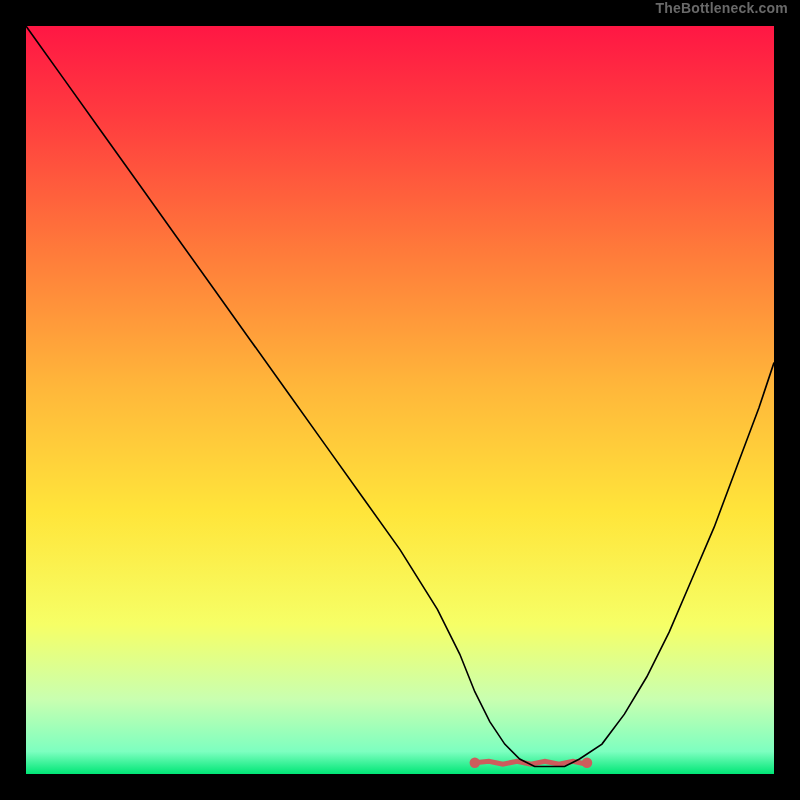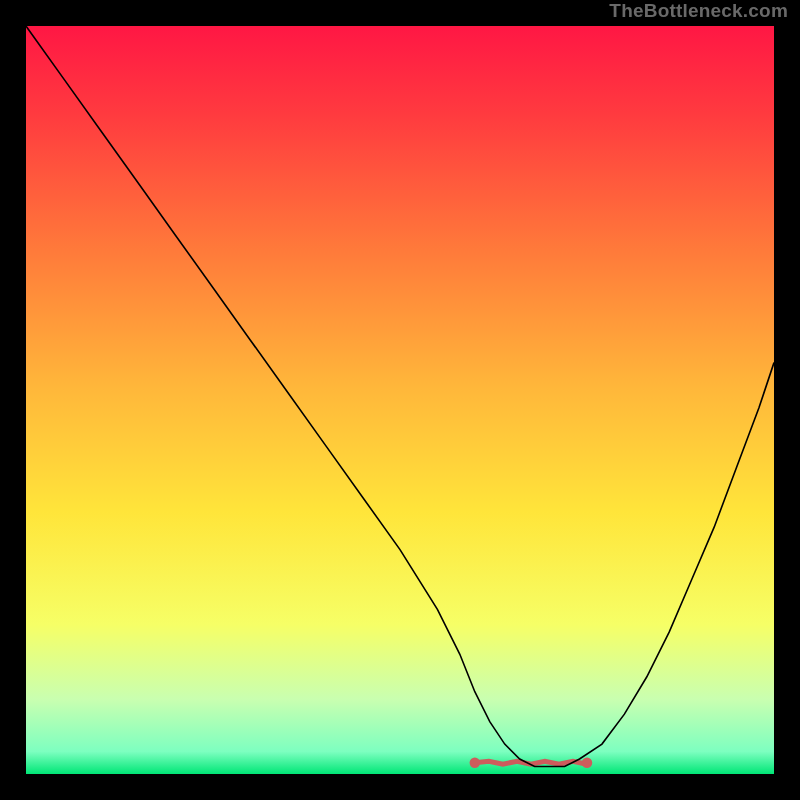--- a/index.html
+++ b/index.html
@@ -15,21 +15,21 @@
     left: 26px;
     top: 26px;
     width: 748px;
     height: 748px;
   }
   .attribution {
     position: absolute;
     top: 0;
     right: 12px;
     font-family: Arial, Helvetica, sans-serif;
-    font-size: 19px;
+    font-size: 14px;
     font-weight: bold;
     color: #696969;
     letter-spacing: 0.2px;
   }
 </style>
 </head>
 <body>
 
 <div class="outer">
   <div class="attribution">TheBottleneck.com</div>

